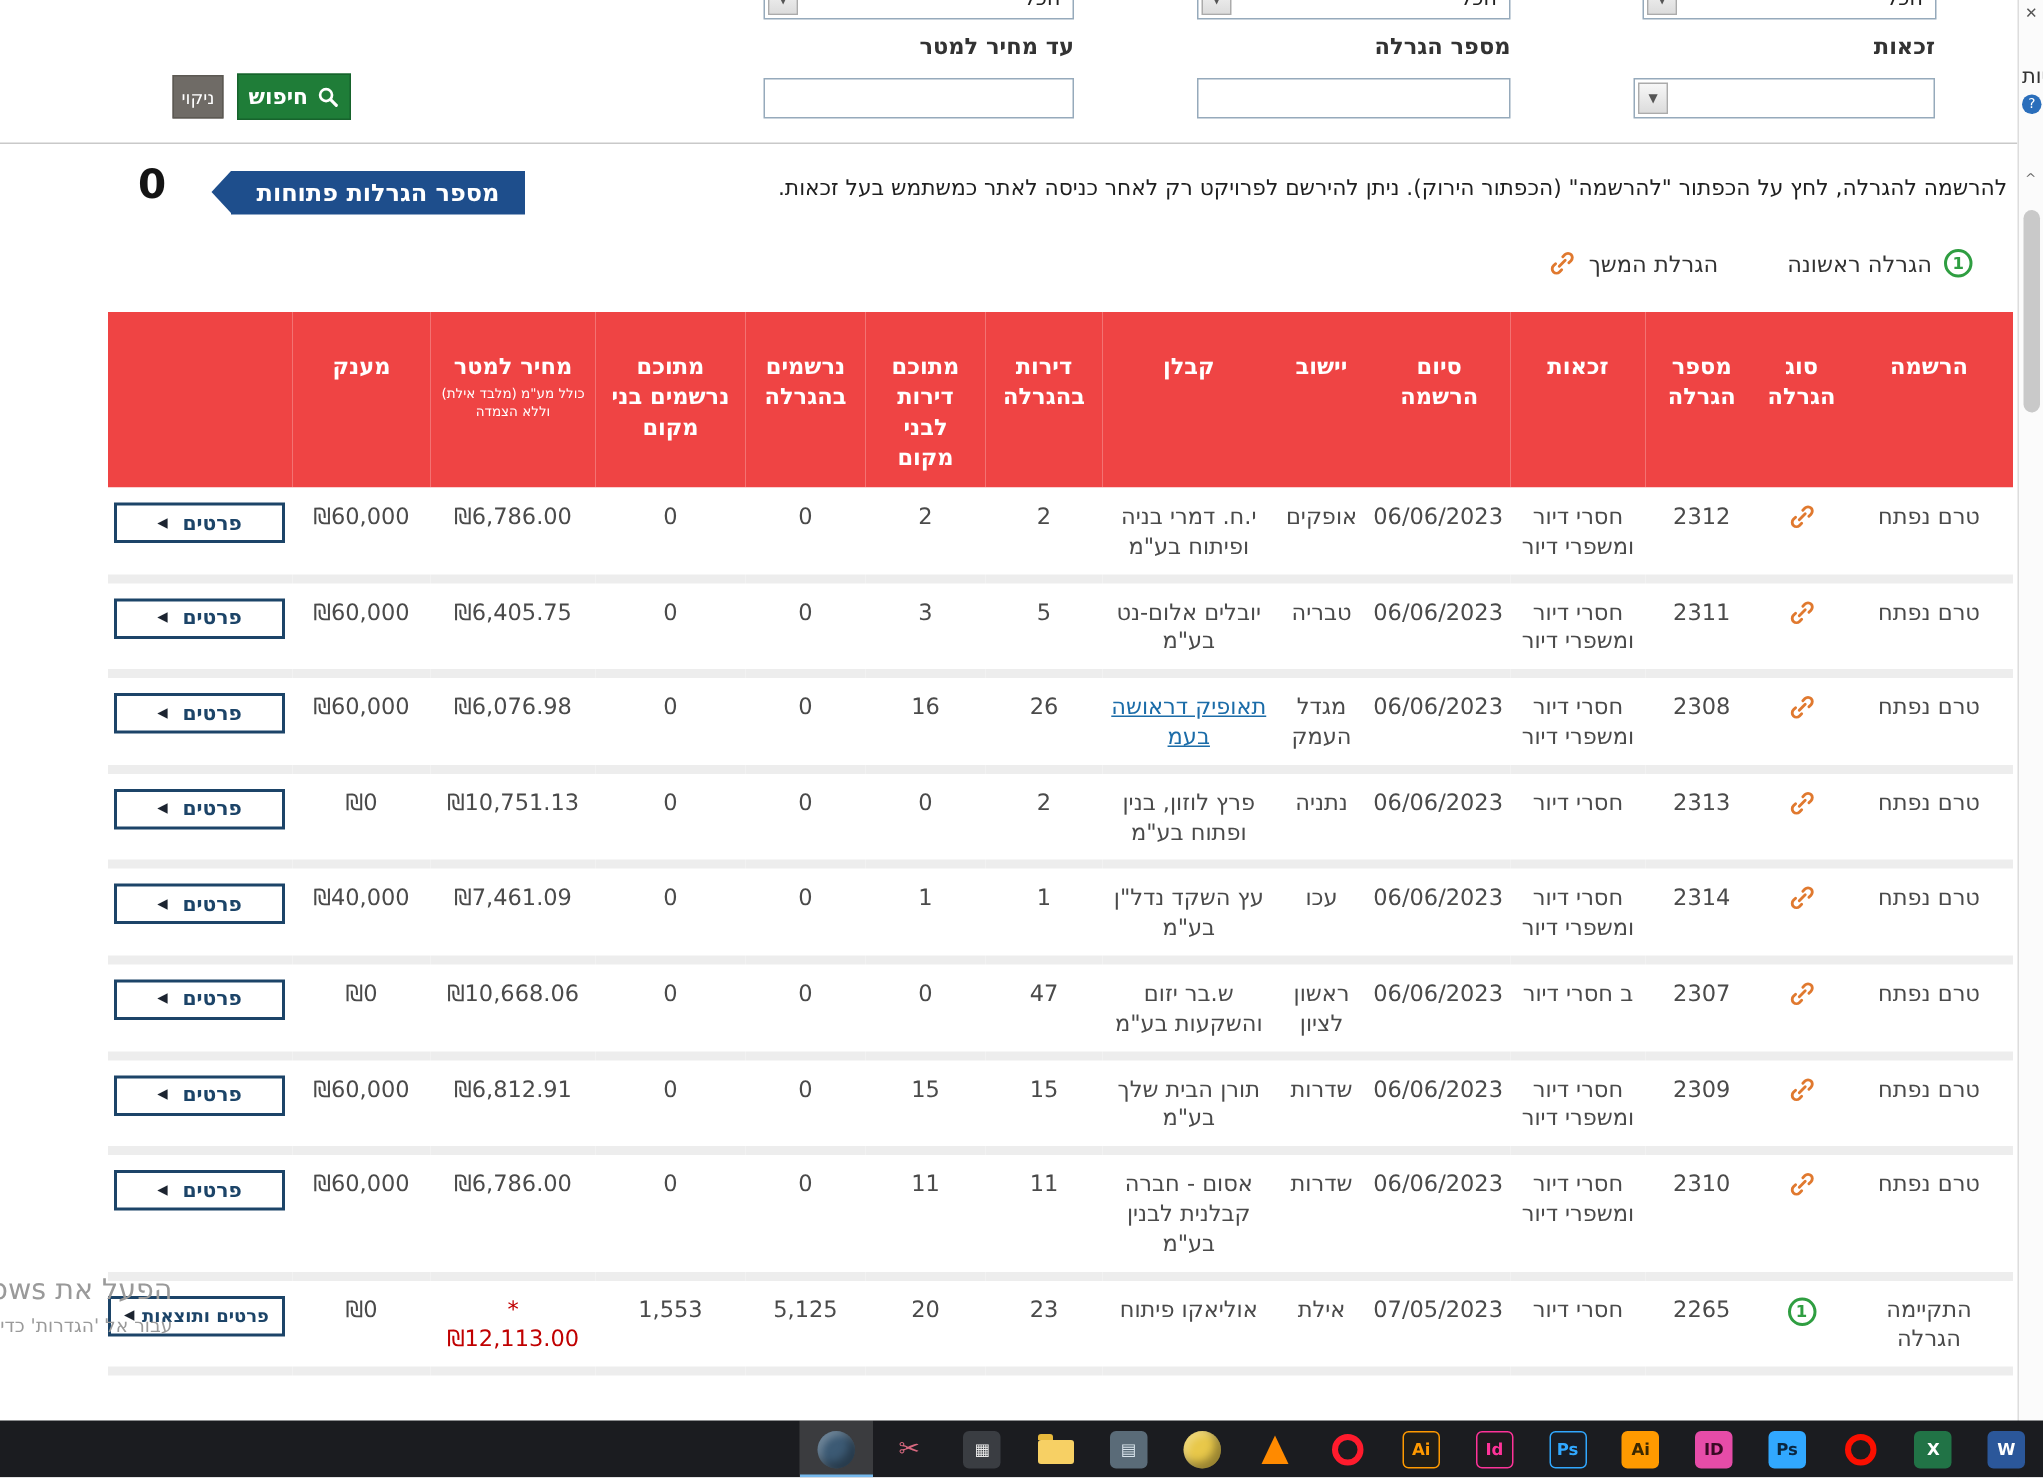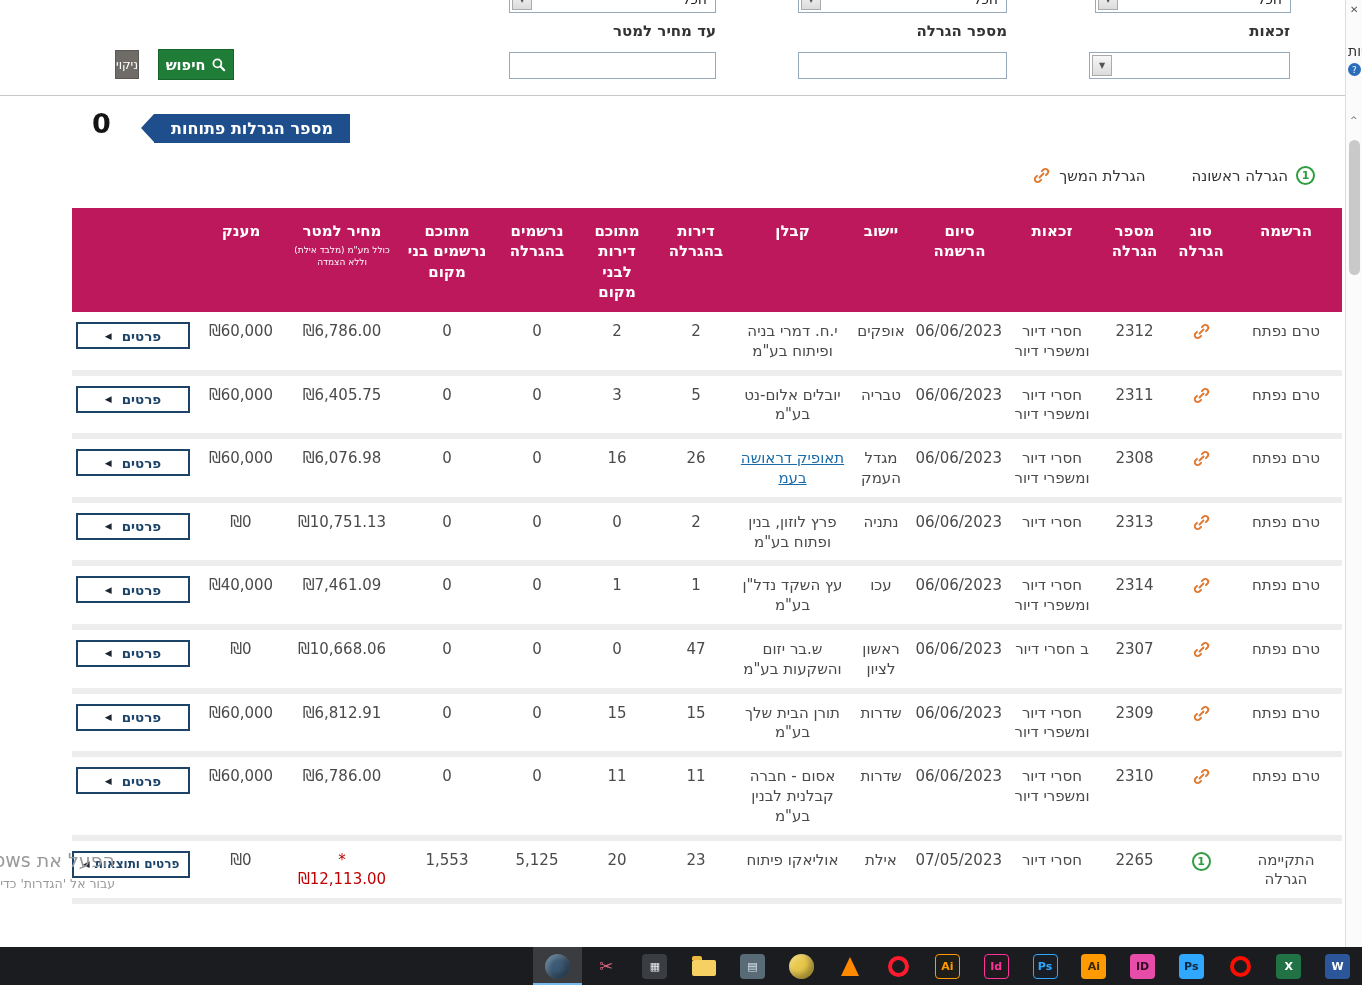--- a/index.html
+++ b/index.html
@@ -18,21 +18,21 @@
   #combo-elig{left:1089px;top:52px;width:201px;}
   .flt-label{position:absolute;top:22px;font-size:15px;font-weight:700;color:#333;}
   #lbl-1{right:72px;}  #lbl-2{right:355px;}  #lbl-3{right:646px;text-align:right;}
   .txt{position:absolute;top:52px;height:27px;border:1px solid #96aabb;box-sizing:border-box;
        font:14px "DejaVu Sans",sans-serif;padding:0 6px;}
   #inp-number{left:798px;width:209px;}
   #inp-price{left:509px;width:207px;}
   .btn-search{position:absolute;left:158px;top:49px;width:76px;height:31px;background:#1f7d38;
        color:#fff;border:1px solid #17632c;font-weight:700;font-size:14.5px;display:flex;
        align-items:center;justify-content:center;gap:6px;cursor:pointer;font-family:inherit;}
-  .btn-clear{position:absolute;left:115px;top:50px;width:24px;height:29px;background:#6f6b66;
+  .btn-clear{position:absolute;left:115px;top:50px;width:34px;height:29px;background:#6f6b66;
        color:#fff;border:1px solid #5c5953;font-size:12px;display:flex;align-items:center;
        justify-content:center;cursor:pointer;font-family:inherit;}
   .divider{position:absolute;top:95px;left:0;width:1345px;height:1px;background:#c9c9c9;}
 
   
   .instructions{position:absolute;top:118px;right:24px;font-size:14.5px;color:#1f1f1f;white-space:nowrap;}
   .badge{position:absolute;top:114px;left:154px;height:29px;background:#1e4e8c;color:#fff;
        font-size:16px;font-weight:700;line-height:29px;padding:0 17px;text-align:center;}
   .badge::before{content:"";position:absolute;left:-13px;top:0;width:0;height:0;
        border-top:14.5px solid transparent;border-bottom:14.5px solid transparent;
@@ -42,22 +42,22 @@
   
   .legend{position:absolute;top:166px;right:47px;display:flex;align-items:center;gap:46px;}
   .legend .item{display:flex;align-items:center;gap:8px;font-size:15px;color:#333;}
   .icon-first{display:inline-flex;width:15px;height:15px;border:2px solid #2f9e41;border-radius:50%;
        color:#2f9e41;font-size:11px;font-weight:700;align-items:center;justify-content:center;}
   .icon-chain{display:inline-flex;align-items:center;}
 
   
   .lottery-table{position:absolute;top:208px;left:72px;width:1270px;border-collapse:collapse;
        table-layout:fixed;direction:rtl;}
-  .lottery-table th{background:#be185d;color:#fff;font-size:15px;font-weight:700;
-       padding:13px 4px 10px;vertical-align:top;line-height:1.35;}
+  .lottery-table th{background:#ef4444;color:#fff;font-size:15px;font-weight:700;
+       padding:26px 4px 10px;vertical-align:top;line-height:1.35;}
   .lottery-table th .sub{display:block;font-size:9px;font-weight:400;margin-top:3px;line-height:1.35;}
   .lottery-table td{background:#fff;border-bottom:6px solid #ededed;padding:10px 5px 8px;
        font-size:15px;color:#4a4a4a;text-align:center;vertical-align:top;line-height:1.32;}
   .link{color:#1b6ca8;text-decoration:underline;cursor:pointer;}
   .price-red{color:#c00000;text-align:center;}
   .num{direction:ltr;unicode-bidi:embed;display:inline-block;}
   .details-btn{background:#fff;border:2px solid #1c4468;color:#1c4468;font-weight:700;
        font-size:13.5px;font-family:inherit;height:27px;min-width:114px;display:inline-flex;
        align-items:center;justify-content:center;gap:10px;cursor:pointer;direction:ltr;
        padding:0 8px;box-sizing:border-box;}
@@ -134,20 +134,21 @@
         <circle cx="8.5" cy="8.5" r="5.3" fill="none" stroke="#ffffff" stroke-width="2.4"></circle>
         <line x1="12.8" y1="12.8" x2="17.6" y2="17.6" stroke="#ffffff" stroke-width="2.8" stroke-linecap="round"></line>
       </svg>
       <span>חיפוש</span>
     </button>
     <button class="btn-clear">ניקוי</button>
   </div>
 
   <div class="divider"></div>
 
+  <div class="instructions">להרשמה להגרלה, לחץ על הכפתור "להרשמה" (הכפתור הירוק). ניתן להירשם לפרויקט רק לאחר כניסה לאתר כמשתמש בעל זכאות.</div>
   <div class="badge">מספר הגרלות פתוחות</div>
   <div class="open-count">0</div>
 
   <div class="legend">
     <div class="item">
       <span class="icon-first">1</span>
       <span>הגרלה ראשונה</span>
     </div>
     <div class="item">
       <span>הגרלת המשך</span>

